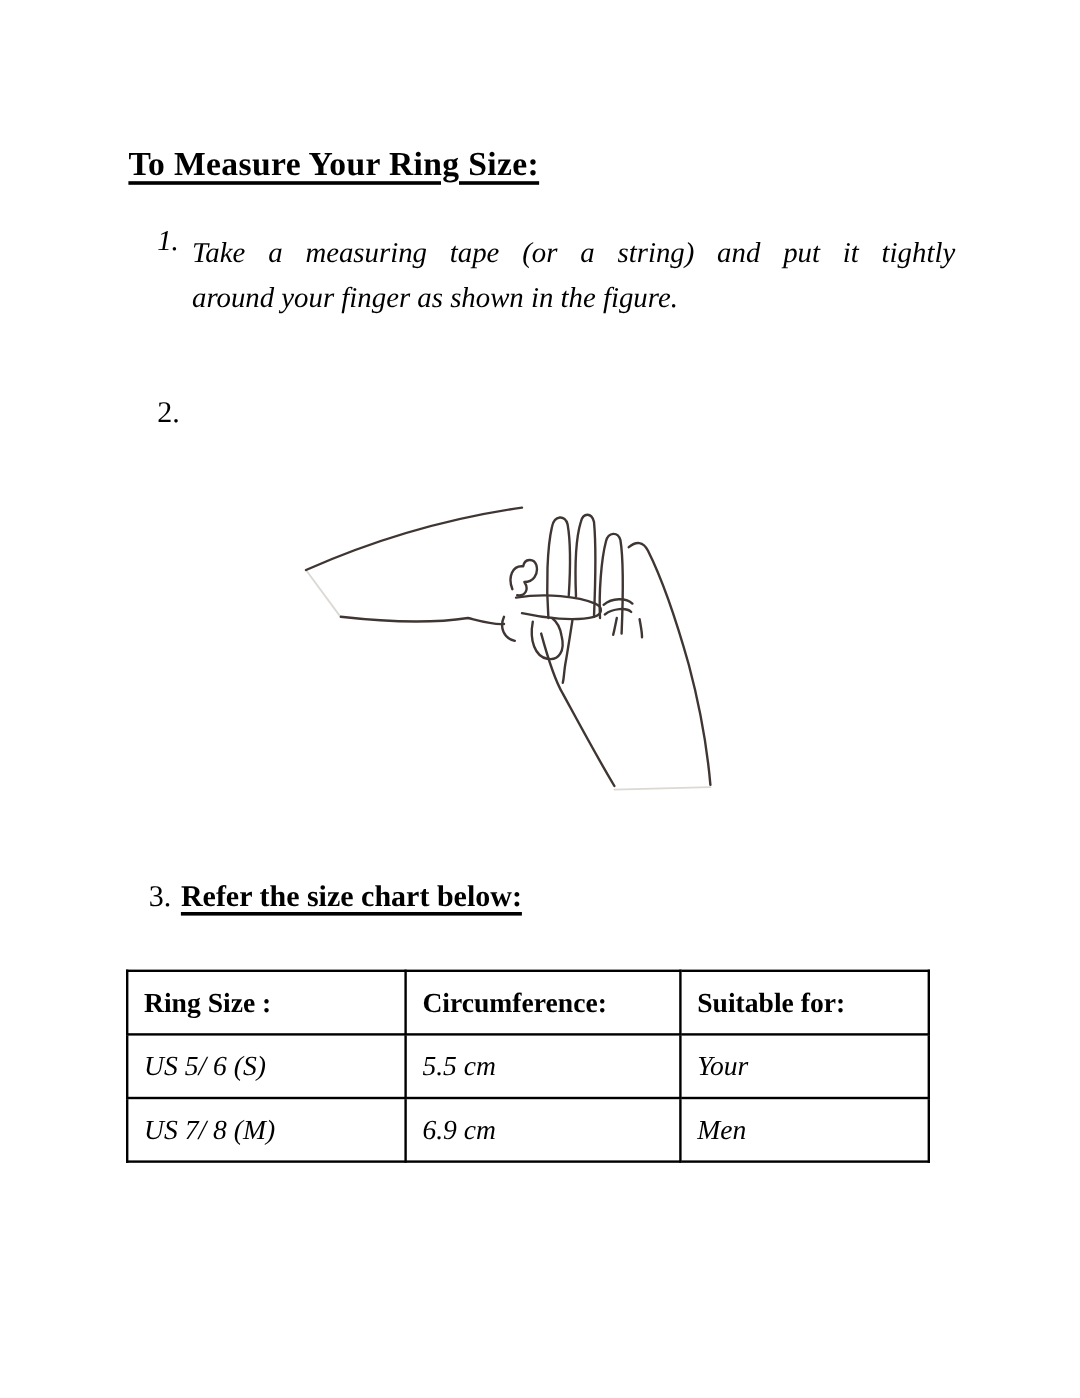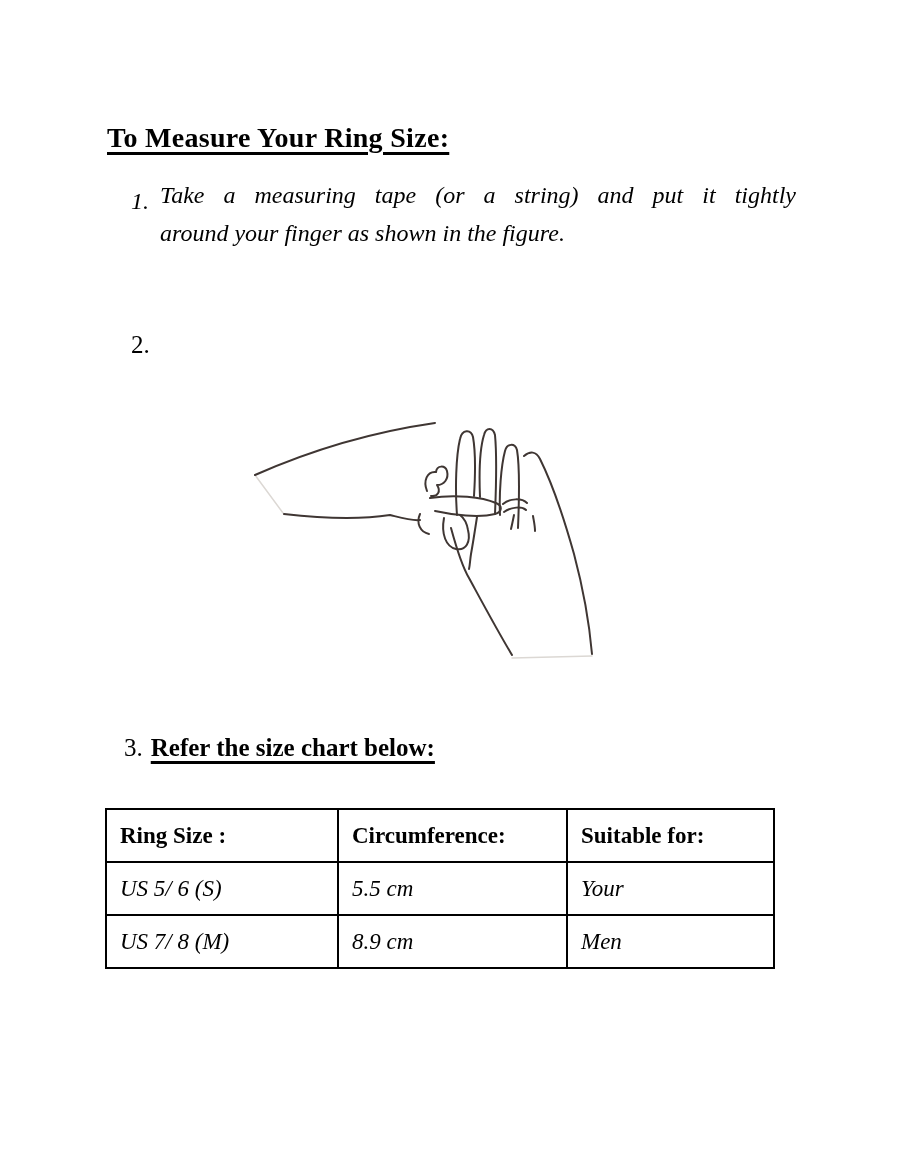--- a/index.html
+++ b/index.html
@@ -35,21 +35,21 @@
   .step1-number {
     position: absolute;
     left: 131px;
     top: 188px;
     font-size: 24px;
     font-style: italic;
   }
   .step1-text {
     position: absolute;
     left: 160px;
-    top: 176px;
+    top: 192px;
     width: 636px;
     font-size: 24px;
     font-style: italic;
     line-height: 38px;
   }
   .step1-text .justified-line {
     text-align: justify;
     text-align-last: justify;
   }
 
@@ -196,19 +196,19 @@
       </tr>
     </thead>
     <tbody>
       <tr>
         <td>US 5/ 6 (S)</td>
         <td>5.5 cm</td>
         <td>Your</td>
       </tr>
       <tr>
         <td>US 7/ 8 (M)</td>
-        <td>8.9 cm</td>
+        <td>6.9 cm</td>
         <td>Men</td>
       </tr>
     </tbody>
   </table>
 
 </div>
 
 </body></html>

